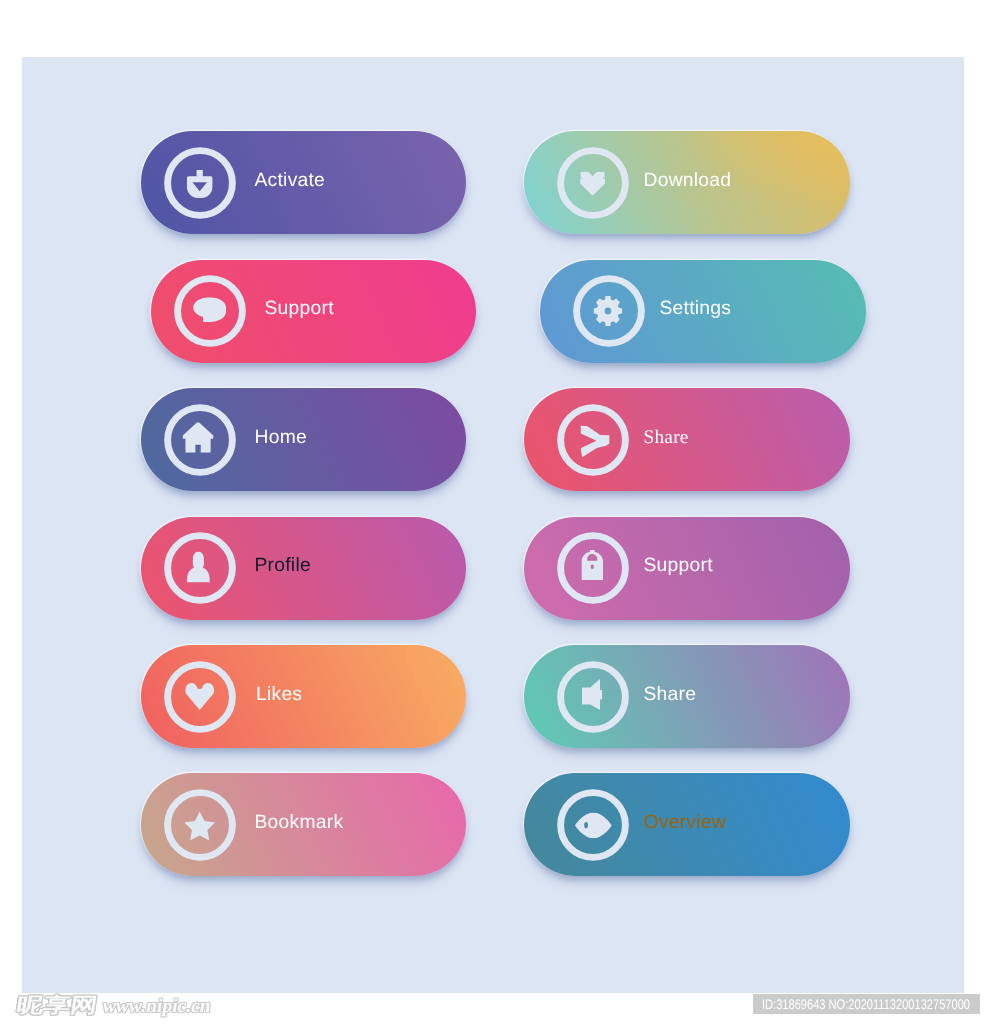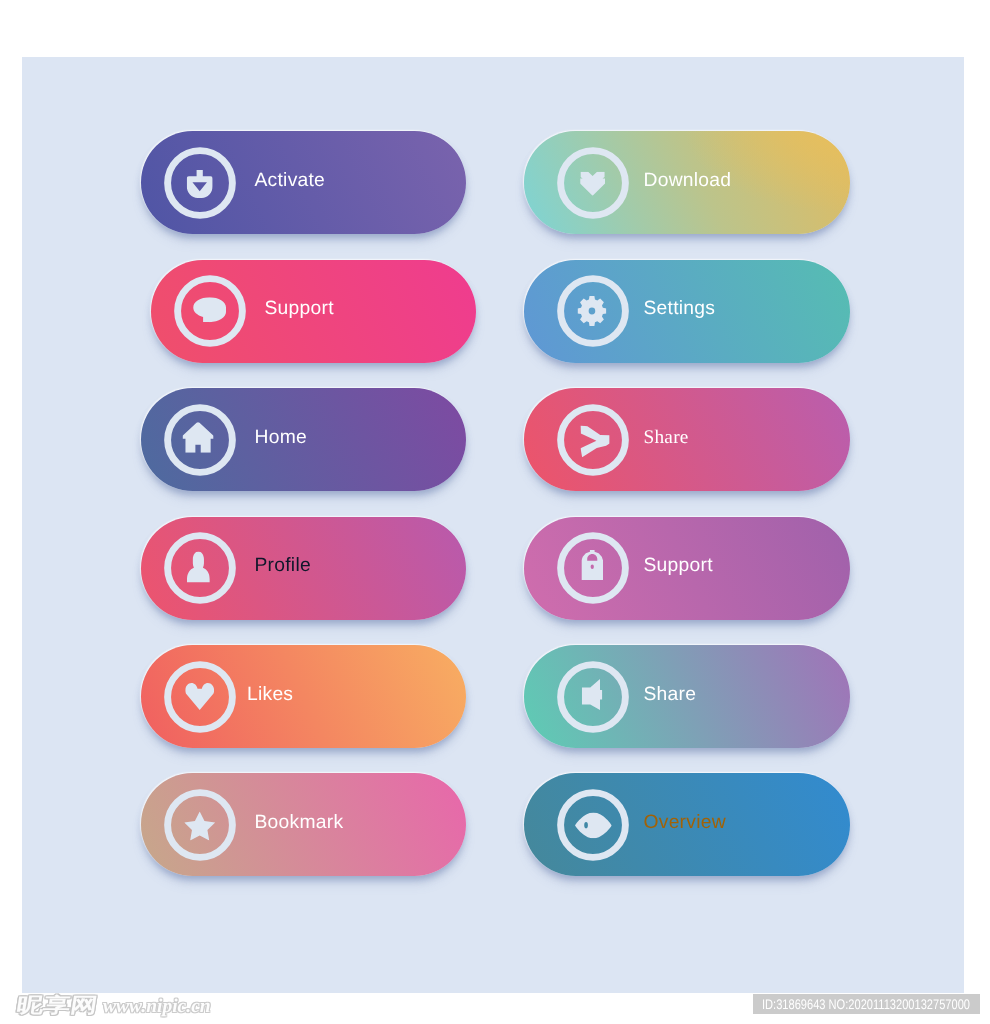--- a/index.html
+++ b/index.html
@@ -64,21 +64,21 @@
         <div class="btn" style="left: 129px; top: 202.5px; width: 325px;">
           <div class="surf" style="background: linear-gradient(65deg, rgb(239, 79, 107) 0%, rgb(239, 60, 143) 100%);"></div>
           <div class="ic" style="left: 22.5px;">
             <svg viewBox="0 0 72 72">
               <circle cx="36" cy="36" r="32.4" fill="none" stroke="#dee7f2" stroke-width="6.9"></circle>
               <use href="#i-chat-bubble-icon" x="19.15" y="22.25" width="32.9" height="24.9" fill="#dee7f2"></use>
             </svg>
           </div>
           <div class="lbl" style="left: 113.5px; color: rgb(255, 255, 255);">Support</div>
         </div>
-        <div class="btn" style="left: 502px; top: 202.5px; width: 326px; text-align: right;">
+        <div class="btn" style="left: 518px; top: 202.5px; width: 326px; text-align: right;">
           <div class="surf" style="background: linear-gradient(65deg, rgb(95, 151, 213) 0%, rgb(86, 189, 178) 100%);"></div>
           <div class="ic" style="left: 32.5px;">
             <svg viewBox="0 0 72 72">
               <circle cx="36" cy="36" r="32.4" fill="none" stroke="#dee7f2" stroke-width="6.9"></circle>
               <use href="#i-gear-icon" x="20.55" y="20.95" width="28.8" height="30" fill="#dee7f2"></use>
             </svg>
           </div>
           <div class="lbl" style="left: 119.5px; color: rgb(255, 255, 255);">Settings</div>
         </div>
         <div class="btn" style="left: 119px; top: 331px; width: 325px;">
@@ -122,21 +122,21 @@
           <div class="lbl" style="left: 119.5px; color: rgb(255, 255, 255);">Support</div>
         </div>
         <div class="btn" style="left: 119px; top: 588px; width: 325px;">
           <div class="surf" style="background: linear-gradient(65deg, rgb(240, 95, 96) 0%, rgb(248, 174, 98) 100%);"></div>
           <div class="ic" style="left: 22.5px;">
             <svg viewBox="0 0 72 72">
               <circle cx="36" cy="36" r="32.4" fill="none" stroke="#dee7f2" stroke-width="6.9"></circle>
               <use href="#i-heart-icon" x="21.25" y="22.10" width="28.9" height="26.8" fill="#dee7f2"></use>
             </svg>
           </div>
-          <div class="lbl" style="left: 106px; color: rgb(255, 255, 255);">Likes</div>
+          <div class="lbl" style="left: 115px; color: rgb(255, 255, 255);">Likes</div>
         </div>
         <div class="btn" style="left: 502px; top: 588px; width: 326px;">
           <div class="surf" style="background: linear-gradient(65deg, rgb(93, 205, 180) 0%, rgb(161, 114, 184) 100%);"></div>
           <div class="ic" style="left: 32.5px;">
             <svg viewBox="0 0 72 72">
               <circle cx="36" cy="36" r="32.4" fill="none" stroke="#dee7f2" stroke-width="6.9"></circle>
               <use href="#i-speaker-icon" x="24.80" y="18.00" width="20.5" height="31" fill="#dee7f2"></use>
             </svg>
           </div>
           <div class="lbl" style="left: 119.5px; color: rgb(255, 255, 255);">Share</div>

